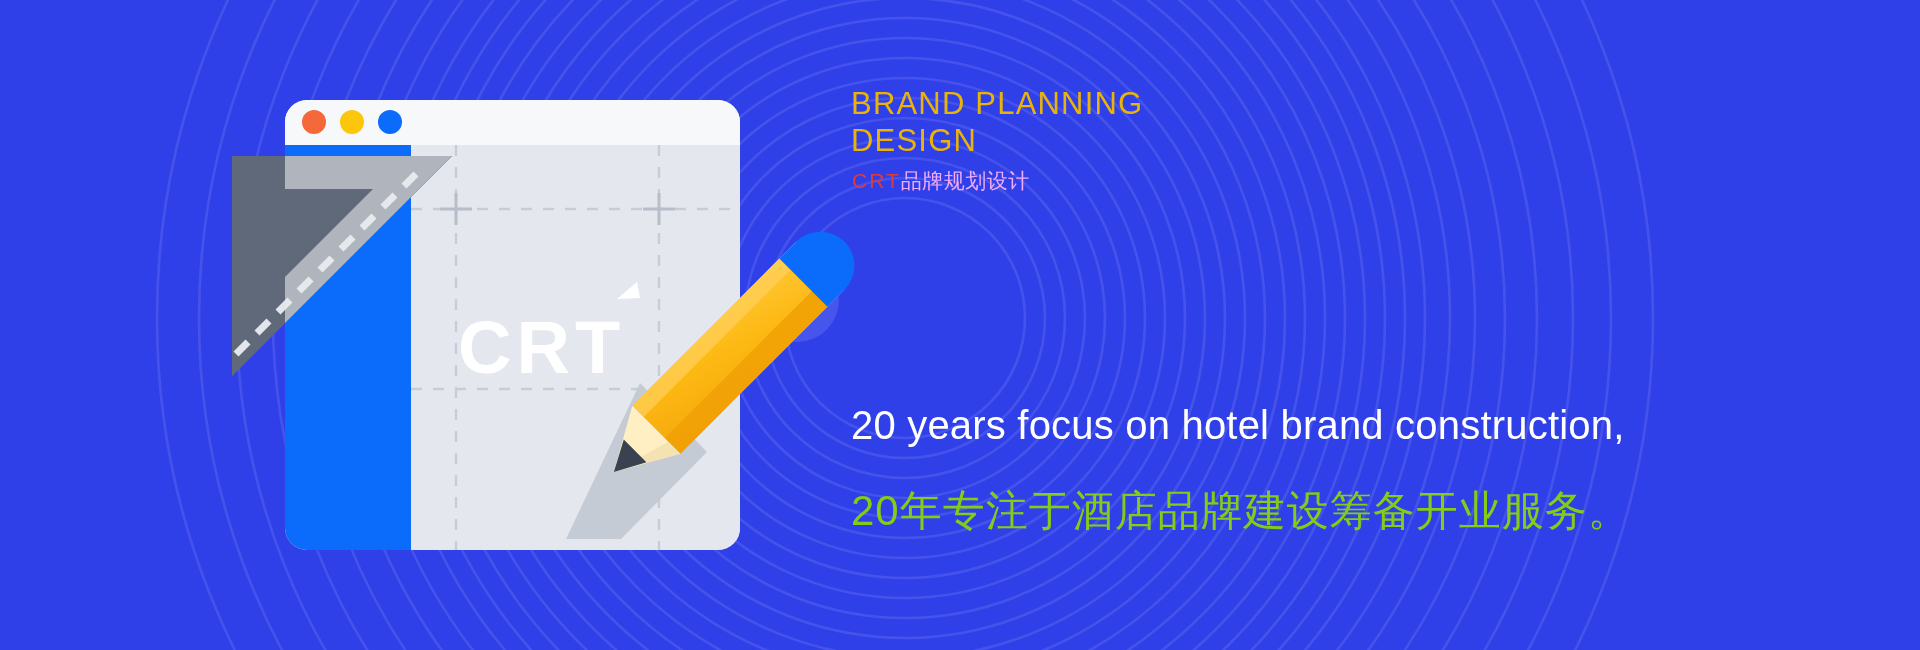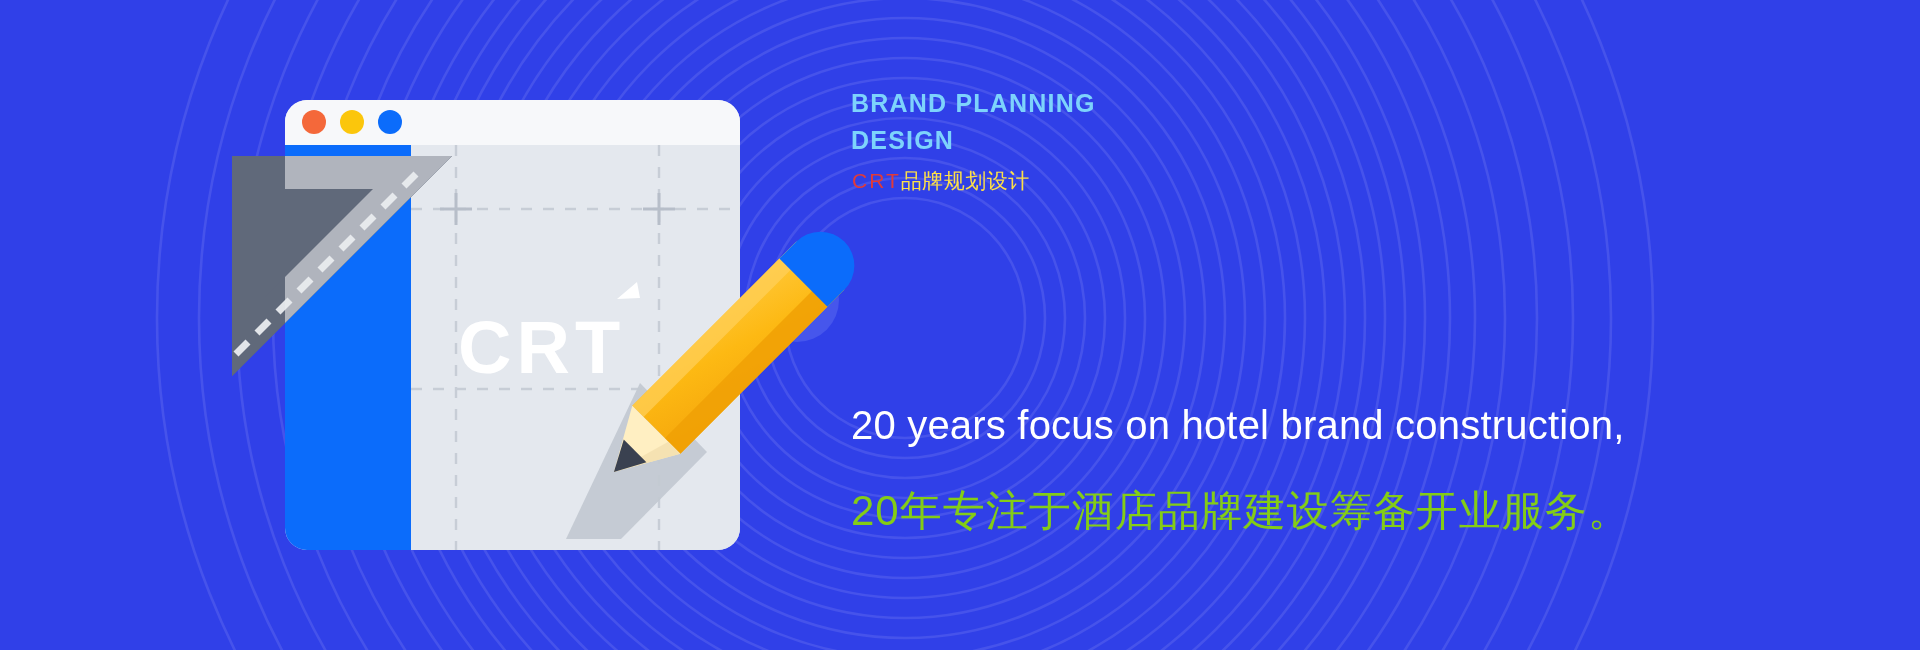--- a/index.html
+++ b/index.html
@@ -16,29 +16,29 @@
 
   
   .illus{position:absolute;left:0;top:0;width:900px;height:650px;}
   .illus svg{position:absolute;left:0;top:0;}
 
   
   .copy{position:absolute;left:851px;top:0;width:1000px;height:650px;}
 
   .kicker{
     position:absolute;left:0;top:85px;width:520px;
-    color:#7dd3fc;font-size:25px;line-height:37px;
-    letter-spacing:1.2px;font-weight:700;white-space:pre-line;
+    color:#eab308;font-size:31px;line-height:37px;
+    letter-spacing:1.2px;font-weight:400;white-space:pre-line;
   }
   .sub{
     position:absolute;left:1px;top:168px;
     font-size:21px;line-height:26px;letter-spacing:0.5px;white-space:nowrap;
   }
   .sub .brand{color:#E03A3A;letter-spacing:2px;}
-  .sub .cn{color:#fde047;}
+  .sub .cn{color:#f0abfc;}
 
   .tagline{
     position:absolute;left:0;top:400px;width:950px;
     color:#FFFFFF;font-size:40px;line-height:50px;font-weight:400;
     letter-spacing:0.2px;
   }
   .tagline .l2{display:block;padding-left:7px;}
   .tagline-cn{
     position:absolute;left:0;top:485px;width:950px;
     color:#84cc16;font-size:42px;line-height:52px;font-weight:300;

